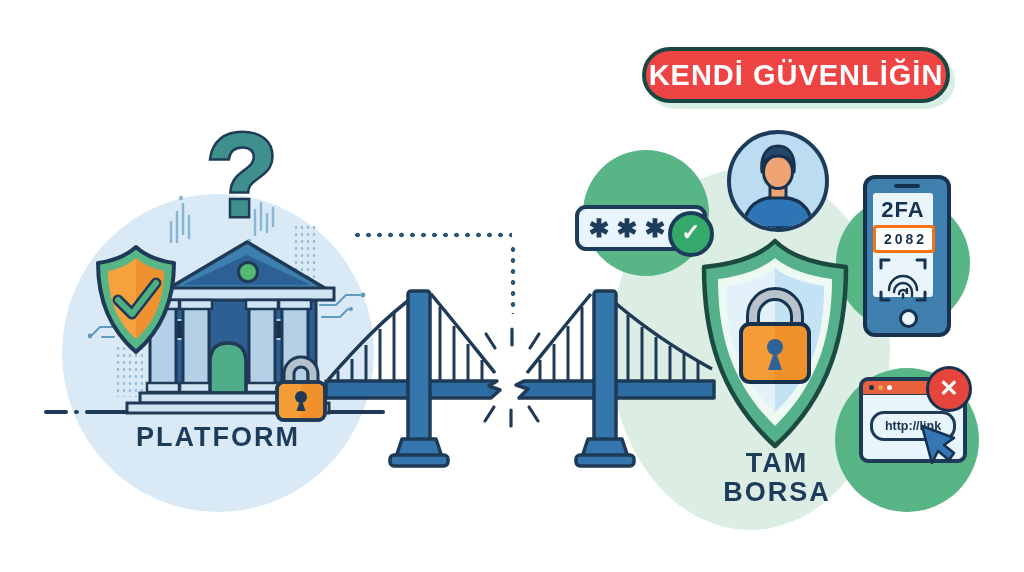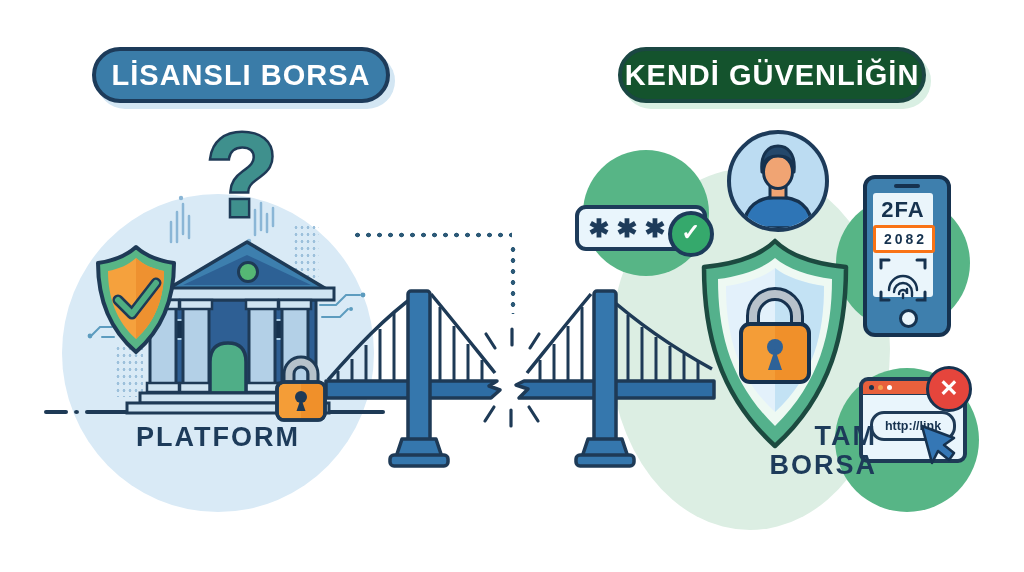--- a/index.html
+++ b/index.html
@@ -4,21 +4,21 @@
 <style>
   html,body{margin:0;padding:0;background:#ffffff;}
   #canvas{position:relative;width:1024px;height:572px;background:#ffffff;overflow:hidden;
           font-family:"Liberation Sans",sans-serif;}
   .abs{position:absolute;}
   .circle{border-radius:50%;}
   
   .badge{display:flex;align-items:center;justify-content:center;border-radius:999px;
          border:4px solid #1d3b5a;color:#ffffff;font-weight:800;font-size:29px;letter-spacing:1px;}
   .badge-left{left:92px;top:47px;width:290px;height:48px;background:#3a7ca8;box-shadow:5px 6px 0 #d3e6f3;}
-  .badge-right{left:618px;top:47px;width:300px;height:48px;background:#14532d;border-color:#1b4743;box-shadow:5px 6px 0 #d9efe3;}
+  .badge-right{left:642px;top:47px;width:300px;height:48px;background:#ef4444;border-color:#1b4743;box-shadow:5px 6px 0 #d9efe3;}
   
   .caption{color:#1d3b5a;font-weight:800;font-size:27px;line-height:1.08;text-align:center;letter-spacing:2px;}
   .caption span{display:block;}
   
   .dotted-h{left:352px;top:232px;width:160px;height:6px;
      background-image:radial-gradient(circle,#2c5977 2.2px,transparent 2.6px);
      background-size:11px 6px;background-repeat:repeat-x;}
   .dotted-v{left:510px;top:244px;width:6px;height:70px;
      background-image:radial-gradient(circle,#2c5977 2.2px,transparent 2.6px);
      background-size:6px 11px;background-repeat:repeat-y;}
@@ -267,25 +267,22 @@
       <span>http://link</span>
     </div>
   </div>
   <div class="abs x-badge">
     <span style="margin-top:-2px;">✕</span>
   </div>
   <svg class="abs" style="left:917px;top:424px;" width="42" height="44" viewBox="0 0 42 44">
     <path d="M5,2 L15,39 L21,27 L32,36 L37,29 L27,21 L37,14 Z" fill="#3577b5" stroke="#16324f" stroke-width="2.6" stroke-linejoin="round"></path>
   </svg>
 
-  <div class="abs caption" style="left:677px;top:422px;width:200px;text-align:right;">
+  <div class="abs caption" style="left:677px;top:449px;width:200px;">
     <span>TAM</span>
     <span>BORSA</span>
   </div>
 
-  <div class="abs badge badge-left">
-    <span>LİSANSLI BORSA</span>
-  </div>
   <div class="abs badge badge-right">
     <span>KENDİ GÜVENLİĞİN</span>
   </div>
 
 </div>
 
 </body></html>

